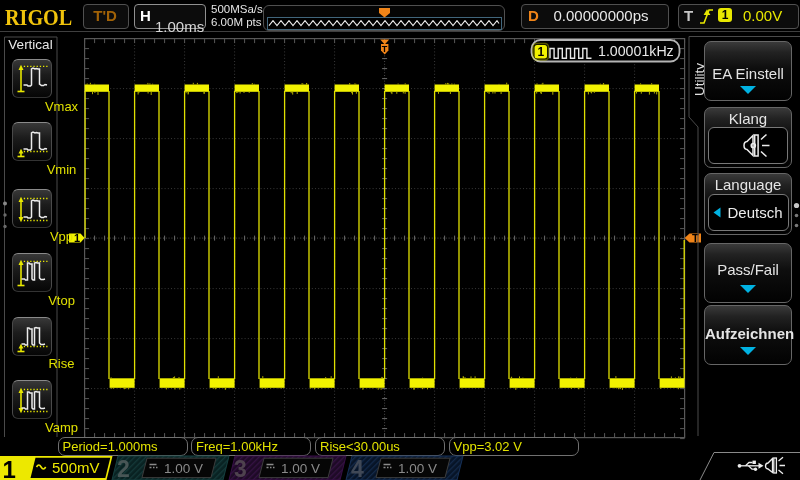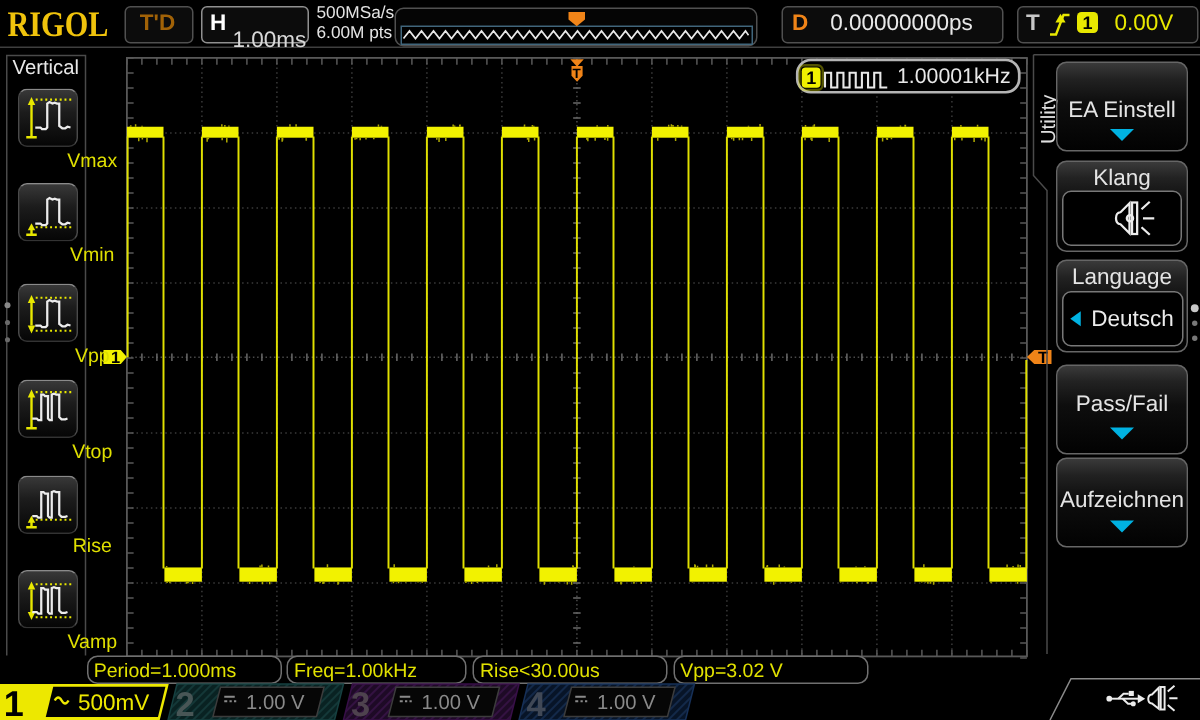--- a/index.html
+++ b/index.html
@@ -202,21 +202,21 @@
    <svg class="abs" style="left:4px;top:12px" width="8" height="11">
           <polygon points="7.5,0.5 7.5,10.5 0.5,5.5" fill="#00b2e2"></polygon>
         </svg>
   </div>
     </div>
   <div class="mbtn" style="top:243px;height:58px;">
   <div style="margin-top:17px;">Pass/Fail</div>
   <div class="tri" style="left:35px;top:41px;"></div>
     </div>
   <div class="mbtn" style="top:304.5px;height:58px;">
-  <div style="margin-top:19px;">Aufzeichnen</div>
+  <div style="margin-top:19px;font-weight:bold;">Aufzeichnen</div>
   <div class="tri" style="left:35px;top:41px;"></div>
     </div>
 
   <div class="meas" style="left:57.5px;width:124px;">Period=1.000ms</div>
   <div class="meas" style="left:191px;width:114px;">Freq=1.00kHz</div>
   <div class="meas" style="left:315px;width:124px;">Rise&lt;30.00us</div>
   <div class="meas" style="left:448.5px;width:124px;">Vpp=3.02 V</div>
 
   <svg class="abs" style="left:0;top:455px;overflow:visible" width="800" height="25">
   <defs>

